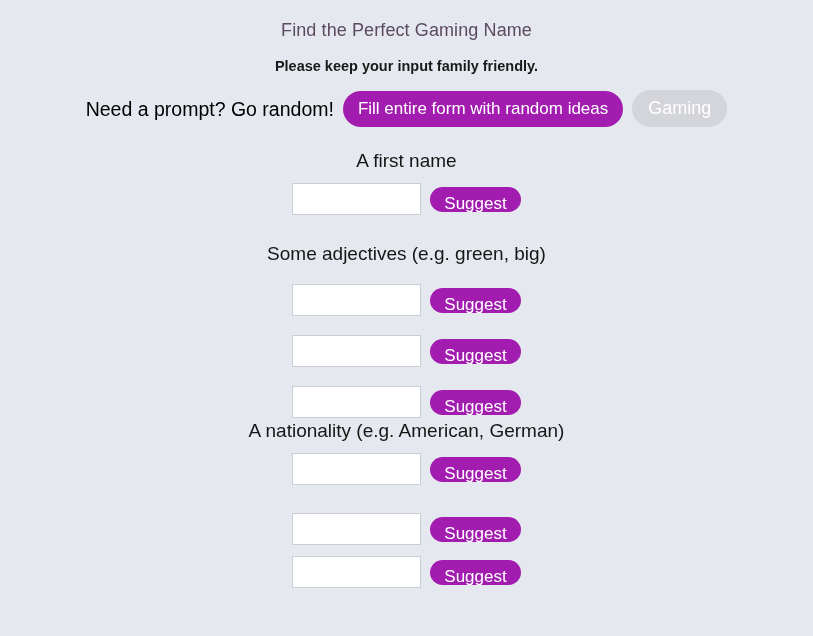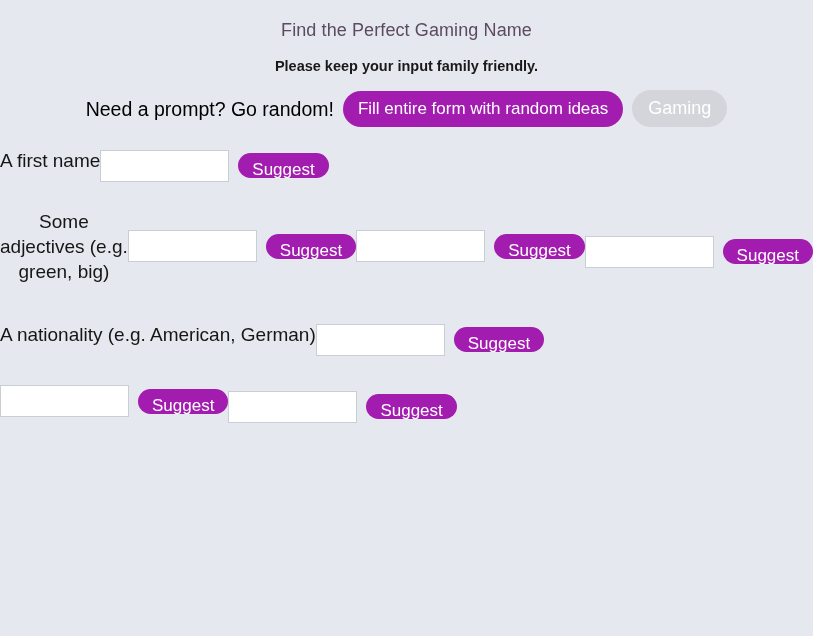--- a/index.html
+++ b/index.html
@@ -86,27 +86,27 @@
     padding: 9px 16px 10px 16px;
     background: #d3d5da;
     color: #ffffff;
     cursor: default;
   }
 
   
   .section {
     width: 100%;
     display: flex;
-    flex-direction: row;
+    flex-direction: column;
     align-items: center;
   }
 
   .section-first   { margin-top: 21px; }
-  .section-adj     { margin-top: 26px; }
-  .section-nat     { margin-top: 28px; }
+  .section-adj     { margin-top: 26px; gap: 8px; }
+  .section-nat     { }
   .section-body    { margin-top: 28px; }
 
   .field-label {
     font-size: 19px;
     font-weight: 400;
     color: #161616;
     line-height: 25px;
     text-align: center;
     margin-bottom: 10px;
   }

